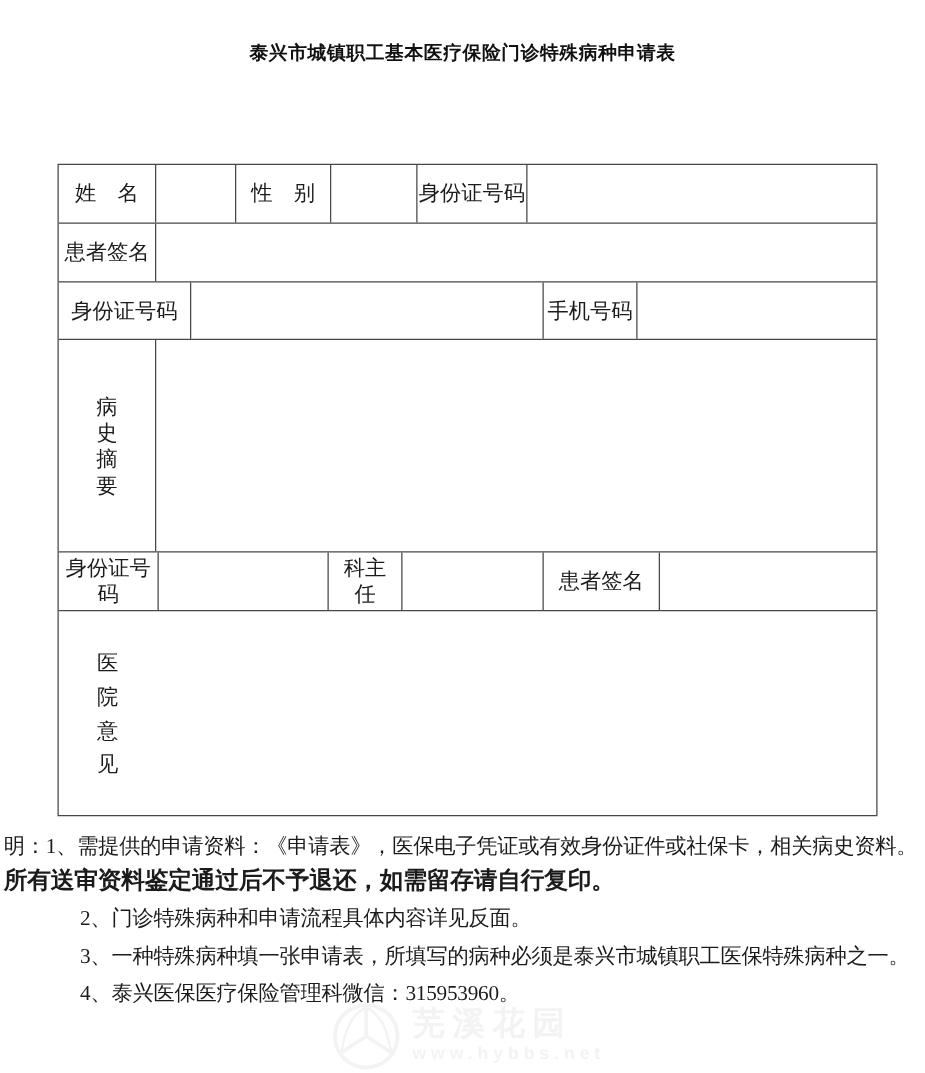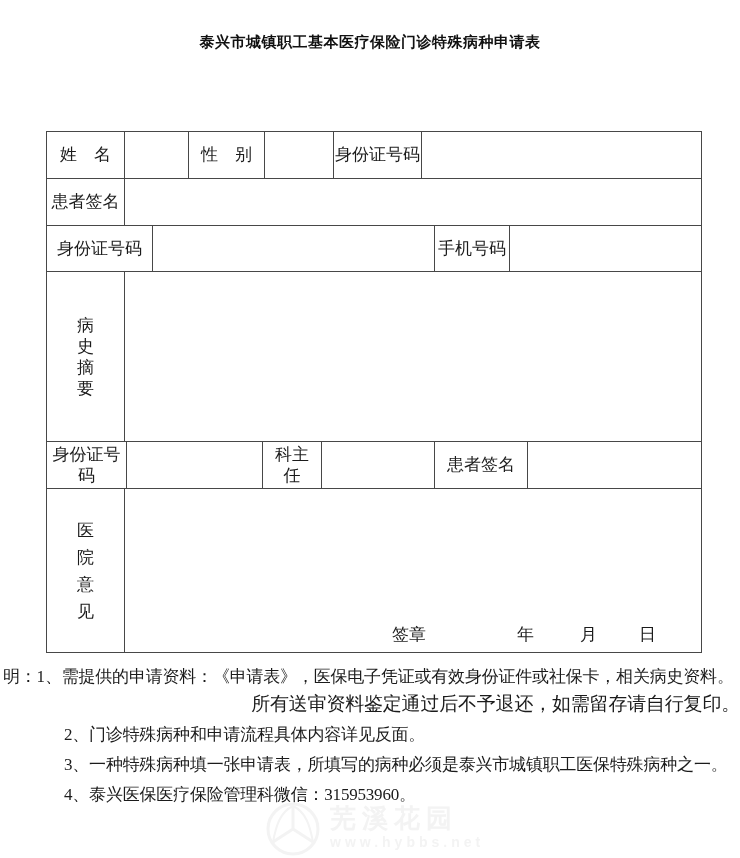--- a/index.html
+++ b/index.html
@@ -66,21 +66,21 @@
   .side-char {
     position: absolute;
     left: 676px;
     top: 156px;
     font-size: 17px;
     color: #1b1b1b;
   }
   
   .note { position: absolute; left: 0; width: 740px; font-size: 17px; letter-spacing: -0.2px; white-space: nowrap; }
   .note-1 { top: 665px; padding-left: 3px; }
-  .note-2 { top: 691px; padding-left: 3px; font-weight: normal; font-size: 19px; text-align: right; }
+  .note-2 { top: 691px; padding-left: 3px; font-weight: bold; font-size: 19px; }
   .note-3 { top: 723px; padding-left: 64px; }
   .note-4 { top: 753px; padding-left: 64px; }
   .note-5 { top: 783px; padding-left: 64px; }
   
   .watermark {
     position: absolute;
     left: 266px;
     top: 802px;
     display: flex;
     align-items: flex-start;
@@ -141,28 +141,20 @@
       <div class="cell" style="flex:0 0 113px;"></div>
       <div class="cell" style="flex:0 0 93px;">患者签名</div>
       <div class="cell fill"></div>
     </div>
 
     <div class="trow r6">
       <div class="cell vertical-label" style="flex:0 0 78px;">医
 院
 意
 见</div>
-      <div class="cell fill seal-cell">
-        <div class="seal-line">
-          <span class="seal-label">签章</span>
-          <span class="year-label">年</span>
-          <span class="month-label">月</span>
-          <span class="day-label">日</span>
-        </div>
-      </div>
     </div>
 
   </div>
 
   <p class="note note-1">明：1、需提供的申请资料：《申请表》，医保电子凭证或有效身份证件或社保卡，相关病史资料。</p>
   <p class="note note-2">所有送审资料鉴定通过后不予退还，如需留存请自行复印。</p>
   <p class="note note-3">2、门诊特殊病种和申请流程具体内容详见反面。</p>
   <p class="note note-4">3、一种特殊病种填一张申请表，所填写的病种必须是泰兴市城镇职工医保特殊病种之一。</p>
   <p class="note note-5">4、泰兴医保医疗保险管理科微信：315953960。</p>
 

